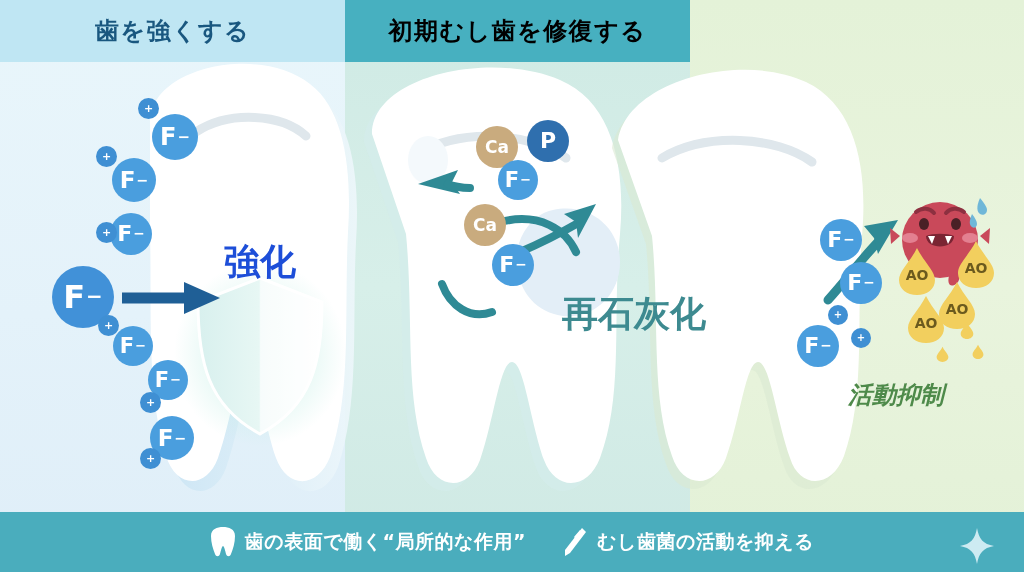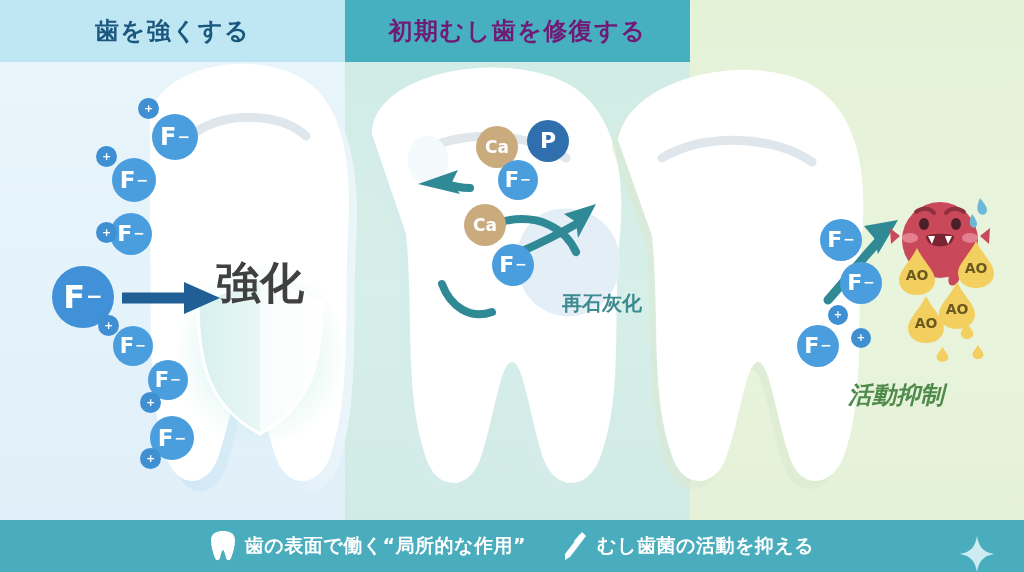--- a/index.html
+++ b/index.html
@@ -12,45 +12,45 @@
   #panel-mid{left:345px;width:345px;background:linear-gradient(180deg,#cfeae4 0%,#d7efe9 50%,#cfe9e4 100%);}
   #panel-right{left:690px;width:334px;background:linear-gradient(180deg,#e4f2d8 0%,#e9f4dd 50%,#e3f1d7 100%);}
 
   
   .hdr{position:absolute;top:0;height:62px;display:flex;align-items:center;justify-content:center;}
   #hdr-left{left:0;width:345px;background:#bfe6f3;}
   #hdr-mid{left:345px;width:345px;background:#47b0c0;}
   #hdr-right{left:690px;width:334px;background:#7cc289;}
   .hdr span{font-size:24px;font-weight:bold;letter-spacing:1.5px;}
   #hdr-left span{color:#19577f;}
-  #hdr-mid span,#hdr-right span{color:#701a75;text-align:center;}
+  #hdr-mid span,#hdr-right span{color:#000000;text-align:center;}
 
   
   .toothsvg{position:absolute;top:62px;left:0;width:1024px;height:450px;}
 
   
   .ion{position:absolute;border-radius:50%;display:flex;align-items:center;justify-content:center;
        color:#fff;font-weight:bold;line-height:1;}
   .ion.f{background:#4a9ede;}
   .ion.fbig{background:#4191d8;}
   .ion.plus{background:#3f8fd3;color:#fff;}
   .ion.ca{background:#c9ab7e;}
   .ion.p{background:#2f6fae;}
   .ion .sup{font-size:.62em;vertical-align:super;margin-left:1px;}
 
   
   .lbl{position:absolute;font-weight:bold;white-space:nowrap;}
-  #lbl-remin{color:#3d8a90;font-size:20px;left:562px;top:290px;}
+  #lbl-remin{color:#3d8a90;font-size:36px;left:562px;top:290px;}
   #lbl-inhibit{color:#4e8a4a;font-size:24px;left:848px;top:379px;font-style:italic;}
   #shield-top{color:#123a60;font-size:17px;font-weight:bold;}
-  #shield-main{color:#404040;font-size:44px;font-weight:bold;line-height:1;margin-top:18px;}
+  #shield-main{color:#1d4ed8;font-size:36px;font-weight:bold;line-height:1;margin-top:1px;}
   #shield-text{position:absolute;left:195px;top:243px;width:130px;text-align:center;}
 
   
-  #footer{position:absolute;left:0;bottom:0;width:1024px;height:52px;background:#4aadbd;
+  #footer{position:absolute;left:0;bottom:0;width:1024px;height:60px;background:#4aadbd;
           display:flex;align-items:center;justify-content:center;gap:34px;}
   #footer .fitem{display:flex;align-items:center;gap:9px;}
   #footer .ftxt{color:#ffffff;font-size:19px;font-weight:bold;letter-spacing:.5px;}
   #sparkle{position:absolute;right:28px;top:14px;}
 </style>
 </head>
 <body>
 
 <div id="stage">
 

